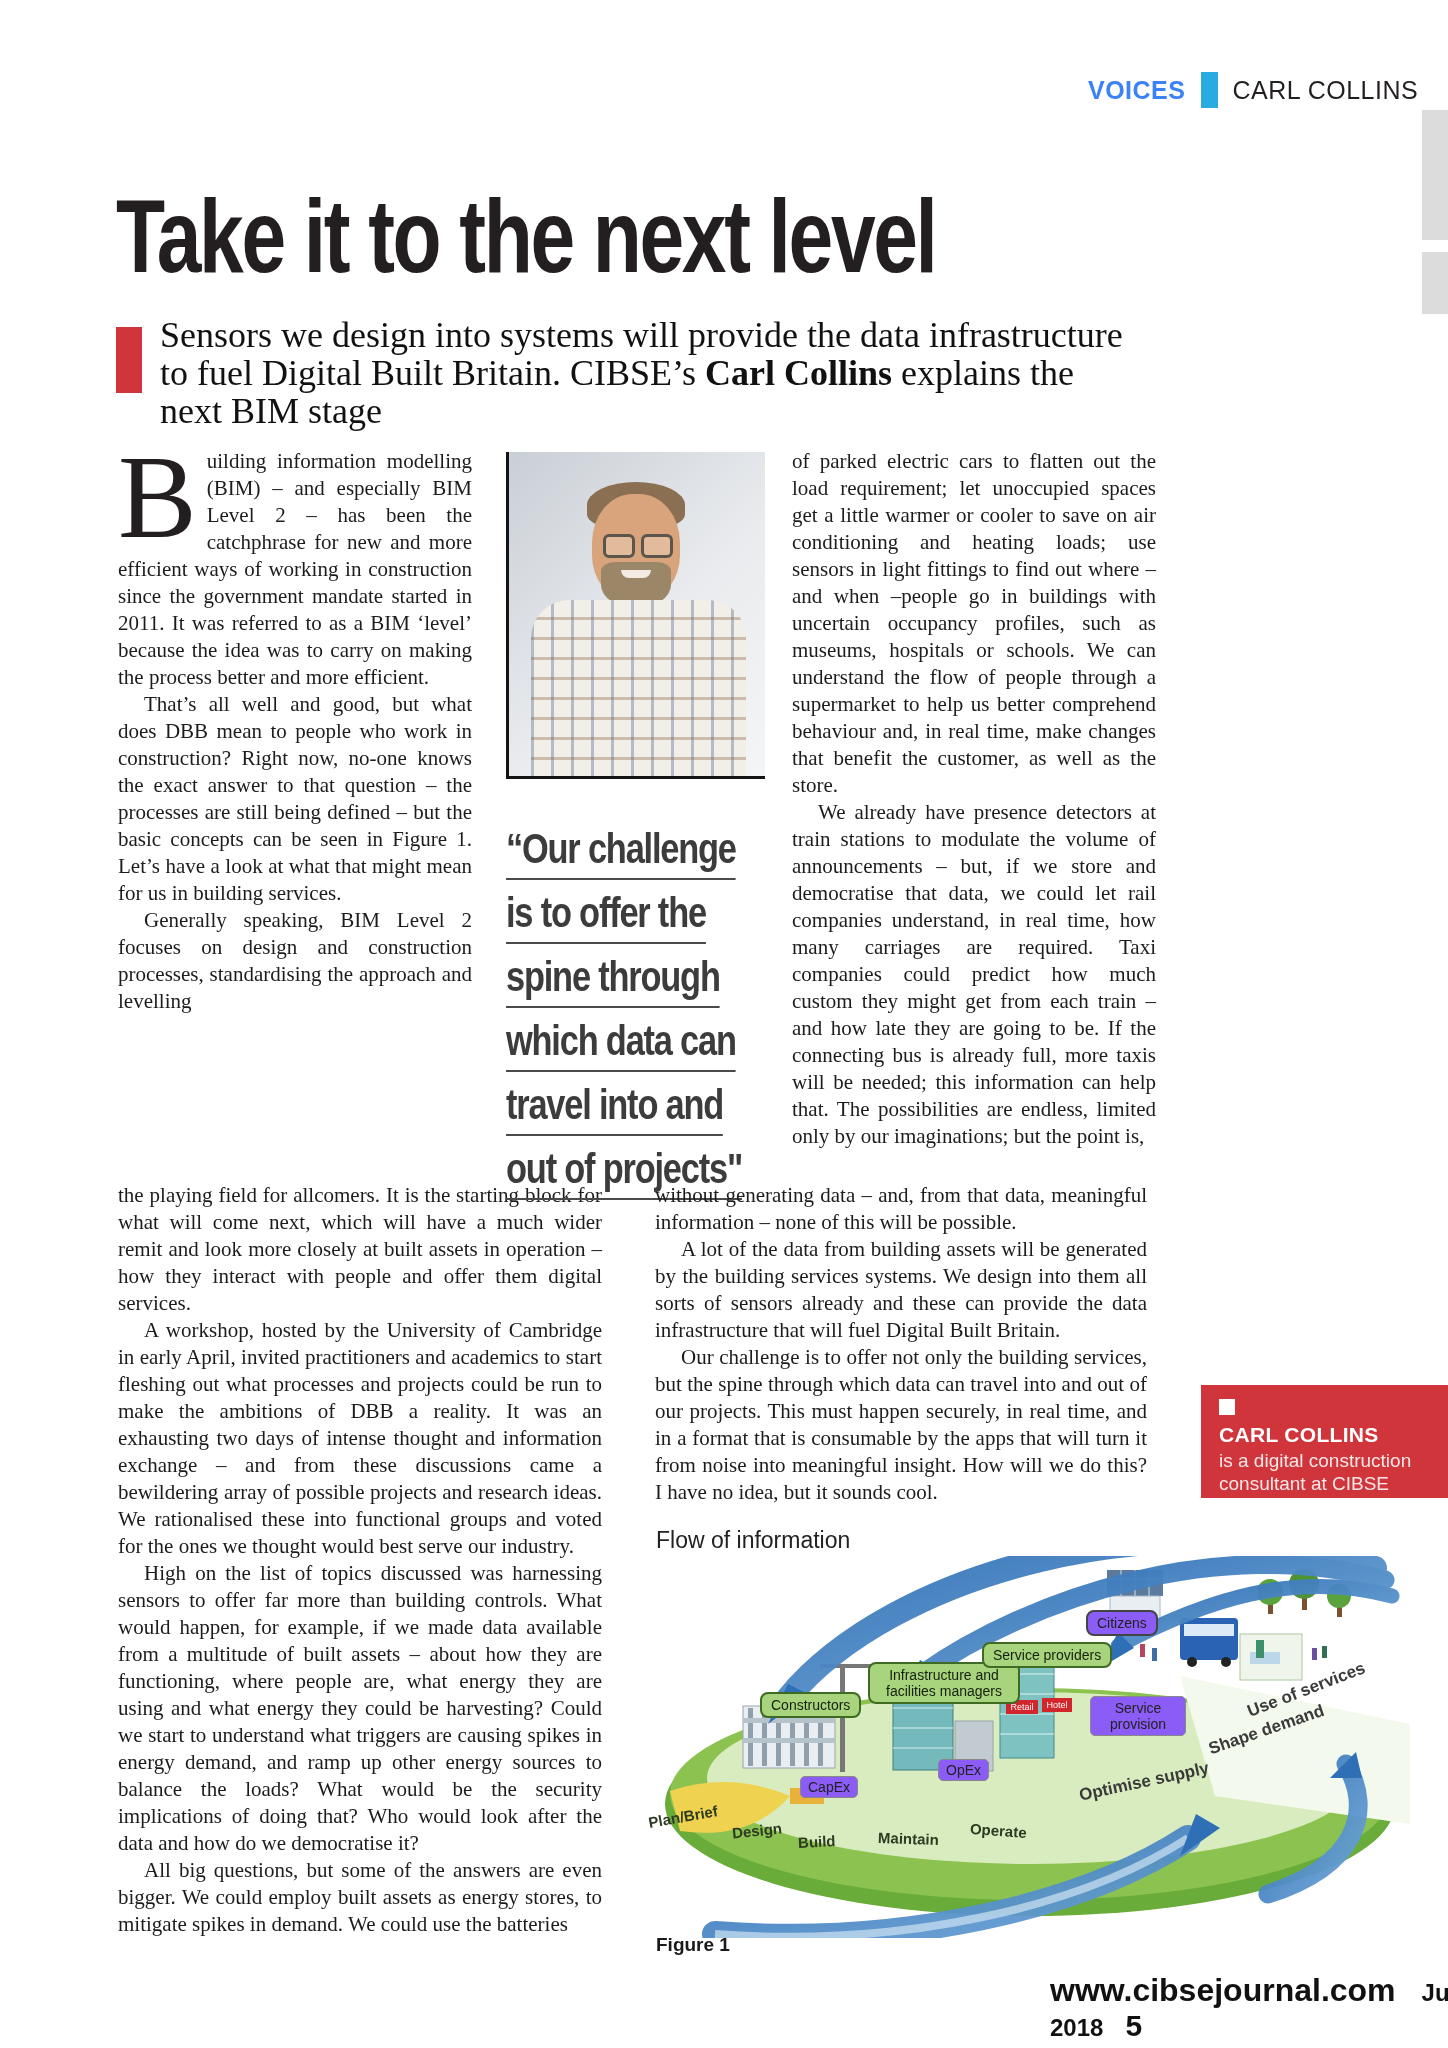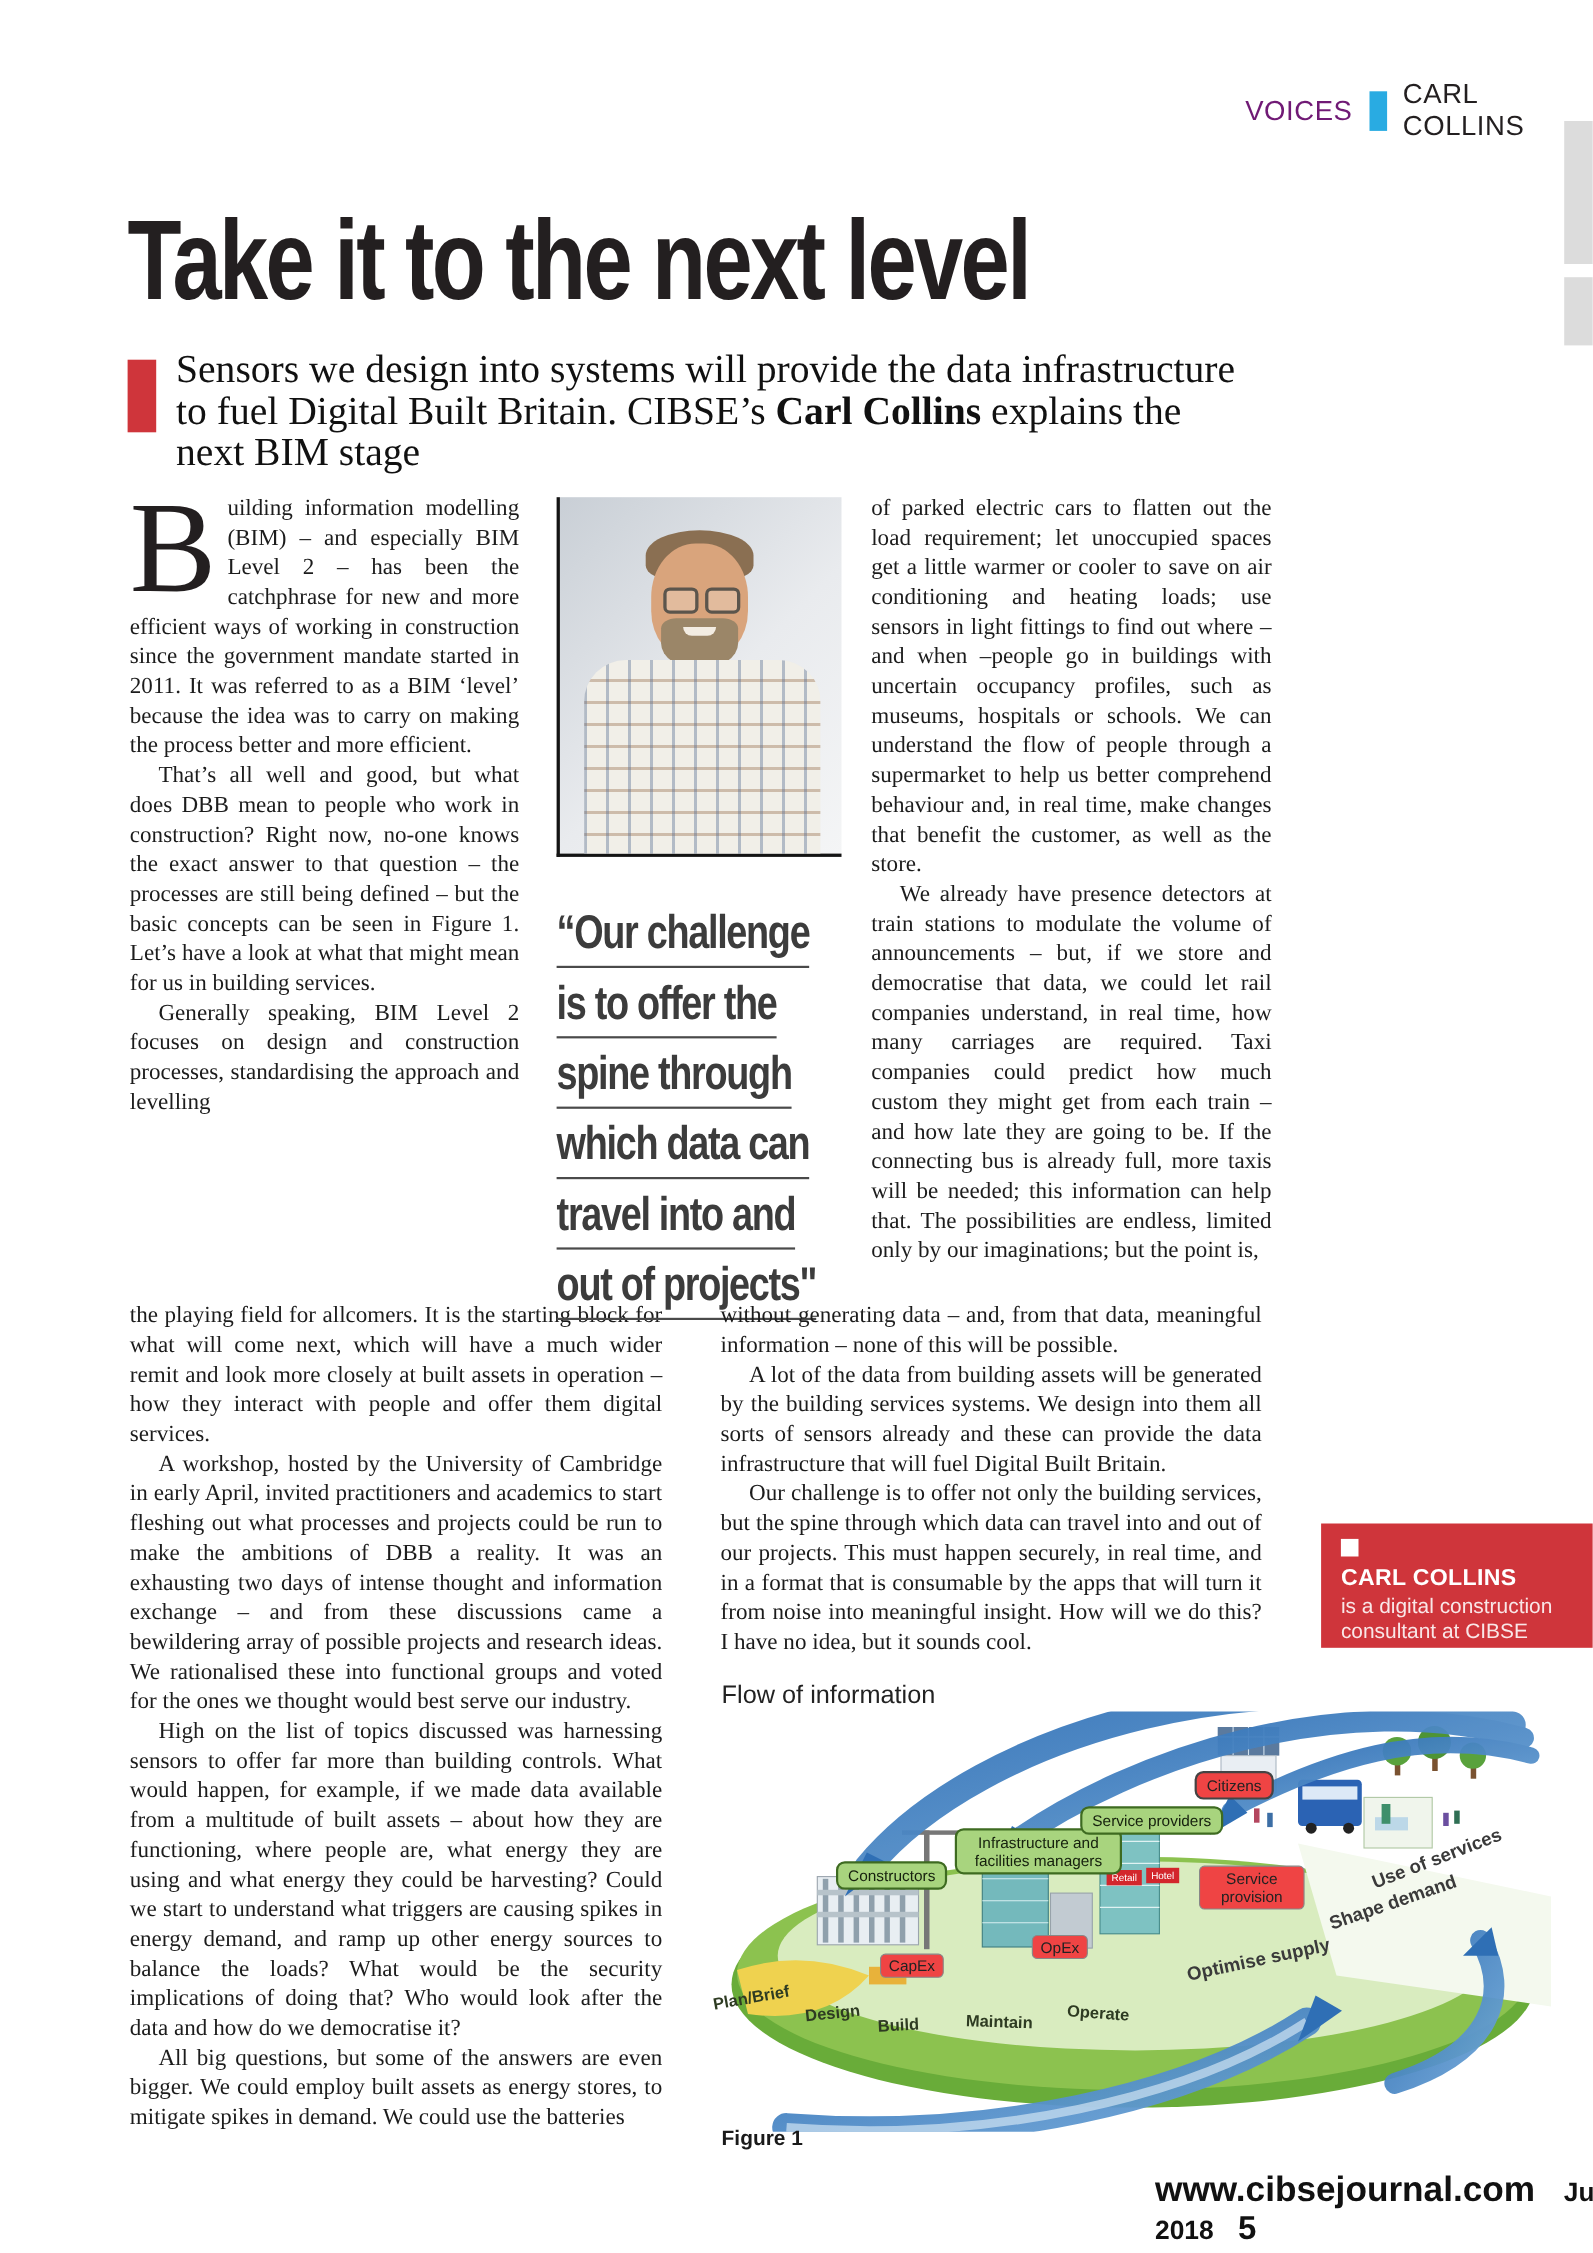--- a/index.html
+++ b/index.html
@@ -8,21 +8,21 @@
     background:#ffffff; color:#1d1d1b;
     font-family:"Liberation Serif", serif;
   }
 
   
   .edge-bar { position:absolute; right:0; width:26px; background:#dcdcdc; }
 
   
   .kicker { position:absolute; left:1088px; top:72px; display:flex; align-items:center;
             font-family:"Liberation Sans", sans-serif; }
-  .kicker .section { font-weight:normal; font-size:25px; letter-spacing:.5px; color:#701a75;margin-left:44px; }
+  .kicker .section { font-weight:bold; font-size:25px; letter-spacing:.5px; color:#3b82f6; }
   .kicker .bar { width:17px; height:36px; background:#29abe2; margin:0 14px 0 16px; }
   .kicker .author { font-size:25px; color:#231f20; letter-spacing:.5px; }
 
   
   .headline {
     position:absolute; left:116px; top:178px; white-space:nowrap;
     font-family:"Liberation Sans", sans-serif; font-weight:bold;
     font-size:103px; letter-spacing:-3px; color:#231f20;
     transform:scaleX(0.78); transform-origin:0 0;
   }
@@ -85,21 +85,21 @@
   
   .fig-heading { position:absolute; left:656px; top:1527px; font-family:"Liberation Sans", sans-serif;
                  font-size:23px; color:#222; }
   .figure { position:absolute; left:640px; top:1556px; width:770px; height:382px; }
   .figure svg { position:absolute; left:0; top:0; }
   .fig-label {
     position:absolute; font-family:"Liberation Sans", sans-serif; font-size:14px; line-height:16px;
     color:#15200d; background:#a8d47e; border:2px solid #3e6b21; border-radius:8px;
     padding:3px 9px; text-align:center; white-space:nowrap;
   }
-  .fig-label.white { background:#ef4444; border:2px solid #444; color:#222; }
+  .fig-label.white { background:#8b5cf6; border:2px solid #444; color:#222; }
   .fig-label.thin  { border-width:1px; border-color:#888; border-radius:5px; }
   .band-text { position:absolute; font-family:"Liberation Sans", sans-serif; font-weight:bold;
                color:#2e3b22; white-space:nowrap; }
   .band-text.big { font-size:17px; color:#3a3a3a; }
   .band-text.small { font-size:15px; }
   .fig-caption { position:absolute; left:656px; top:1934px; font-family:"Liberation Sans", sans-serif;
                  font-weight:bold; font-size:19px; color:#1a1a1a; }
 
   
   .footer { position:absolute; left:1050px; top:1972px; font-family:"Liberation Sans", sans-serif;

